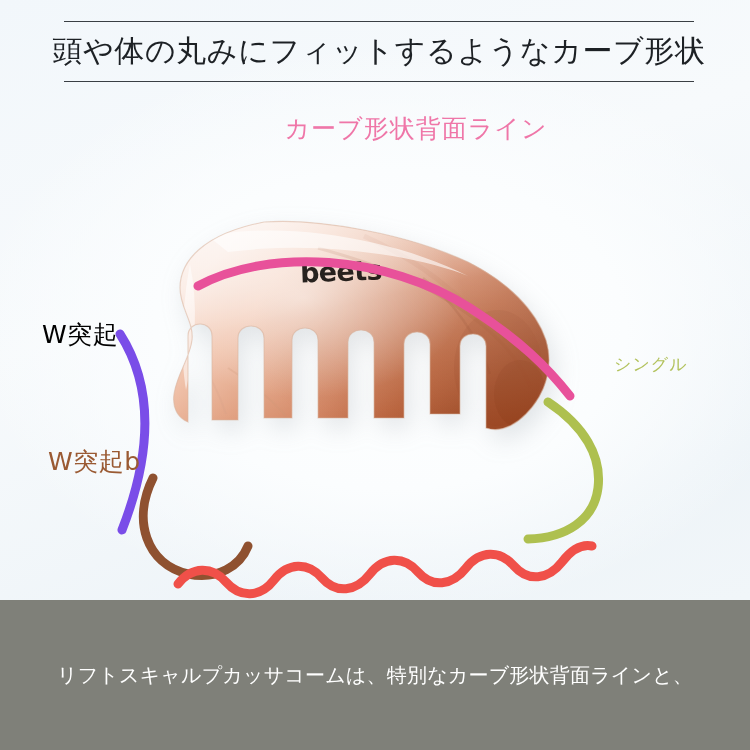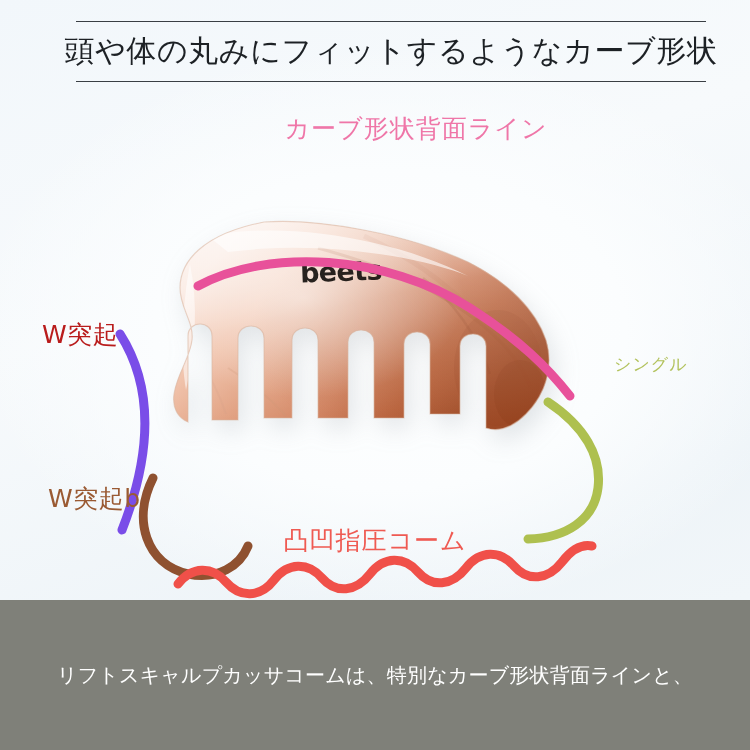--- a/index.html
+++ b/index.html
@@ -24,21 +24,21 @@
     position: absolute;
     inset: 0;
     background:
       radial-gradient(ellipse 560px 380px at 52% 44%, #ffffff 0%, #fbfdfe 42%, rgba(244,248,251,0) 75%),
       linear-gradient(160deg, #f2f7fb 0%, #f7fafc 35%, #eef4f8 70%, #f4f8fa 100%);
   }
 
   
   .header {
     position: absolute;
-    left: 16px; top: 0;
+    left: 4px; top: 0;
     width: 626px;
     height: 96px;
   }
   .rule {
     position: absolute;
     left: 60px;
     width: 630px;
     height: 1px;
     background: #3a3f44;
   }
@@ -110,25 +110,25 @@
     width: 750px;
     text-align: center;
     font-size: 25px;
     color: #ef76a8;
     letter-spacing: 1px;
     padding-left: 41px;
   }
   .lab-w {
     left: 42px; top: 224px;
     font-size: 25px;
-    color: #b91c1c;
+    color: #000000;
     letter-spacing: 0.5px;
   }
   .lab-wb {
-    left: 48px; top: 388px;
+    left: 48px; top: 351px;
     font-size: 25px;
     color: #9a5a33;
     letter-spacing: 0.5px;
   }
   .lab-single {
     left: 614px; top: 258px;
     font-size: 17px;
     color: #b2c25c;
     letter-spacing: 1px;
     text-align: left;
@@ -322,20 +322,19 @@
     <div class="lab lab-curve">カーブ形状背面ライン</div>
 
     <div class="lab lab-w">W突起</div>
 
     <div class="lab lab-wb">W突起b</div>
 
     <div class="lab lab-single">
       <span>シングル</span>
     </div>
 
-    <div class="lab lab-comb">凸凹指圧コーム</div>
   </div>
 
   <div class="caption-band">
     <div class="caption-line">リフトスキャルプカッサコームは、特別なカーブ形状背面ラインと、</div>
   </div>
 
 </div>
 
 </body></html>

